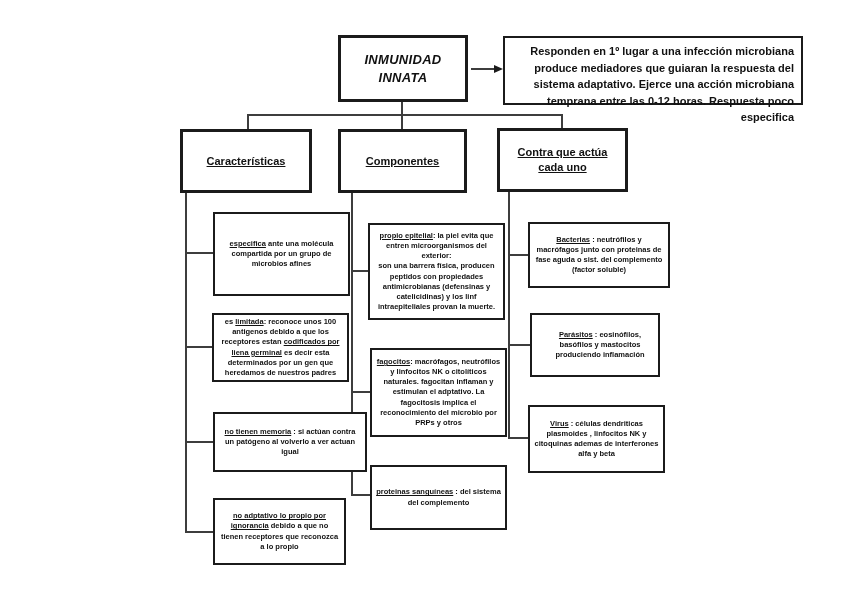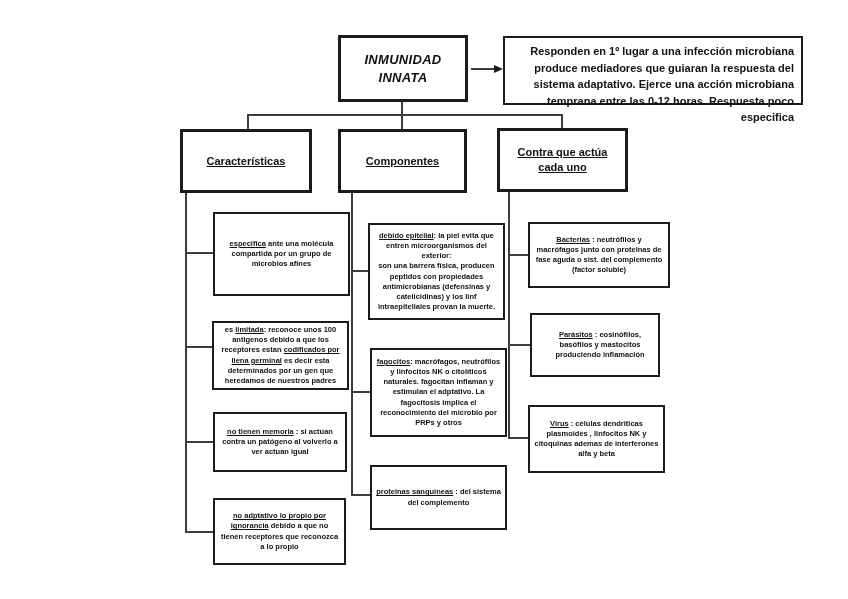--- a/index.html
+++ b/index.html
@@ -68,25 +68,25 @@
   <div class="line" style="left:351px;top:270px;width:17px;height:2px;"></div>
   <div class="line" style="left:351px;top:391px;width:19px;height:2px;"></div>
   <div class="line" style="left:351px;top:494px;width:19px;height:2px;"></div>
 
   <div class="line" style="left:508px;top:192px;width:2px;height:247px;"></div>
   <div class="line" style="left:508px;top:254px;width:20px;height:2px;"></div>
   <div class="line" style="left:508px;top:344px;width:22px;height:2px;"></div>
   <div class="line" style="left:508px;top:437px;width:20px;height:2px;"></div>
 
   <div class="box" style="left:213px;top:212px;width:137px;height:84px;"><span><span class="u">especifica</span><span> ante una molécula compartida por un grupo de microbios afines</span></span></div>
-  <div class="box" style="left:212px;top:313px;width:137px;height:69px;margin-top:8px;"><span><span>es </span><span class="u">limitada</span><span>: reconoce unos 100 antigenos debido a que los receptores estan </span><span class="u">codificados por liena germinal</span><span> es decir esta determinados por un gen que heredamos de nuestros padres</span></span></div>
-  <div class="box" style="left:213px;top:412px;width:134px;height:60px;"><span><span class="u">no tienen memoria</span><span> : si actúan contra un patógeno al volverlo a ver actuan igual</span></span></div>
+  <div class="box" style="left:212px;top:313px;width:137px;height:69px;"><span><span>es </span><span class="u">limitada</span><span>: reconoce unos 100 antigenos debido a que los receptores estan </span><span class="u">codificados por liena germinal</span><span> es decir esta determinados por un gen que heredamos de nuestros padres</span></span></div>
+  <div class="box" style="left:213px;top:412px;width:154px;height:60px;"><span><span class="u">no tienen memoria</span><span> : si actúan contra un patógeno al volverlo a ver actuan igual</span></span></div>
   <div class="box" style="left:213px;top:498px;width:133px;height:67px;"><span><span class="u">no adptativo lo propio por ignorancia</span><span> debido a que no tienen receptores que reconozca a lo propio</span></span></div>
 
-  <div class="box" style="left:368px;top:223px;width:137px;height:97px;"><span><span class="u">debido epitelial</span><span>: la piel evita que entren microorganismos del exterior:
+  <div class="box" style="left:368px;top:223px;width:137px;height:97px;"><span><span class="u">propio epitelial</span><span>: la piel evita que entren microorganismos del exterior:
 son una barrera física, producen peptidos con propiedades antimicrobianas (defensinas y catelicidinas) y los linf intraepiteliales provan la muerte.</span></span></div>
   <div class="box" style="left:370px;top:348px;width:137px;height:89px;"><span><span class="u">fagocitos</span><span>: macrófagos, neutrófilos y linfocitos NK o citolíticos naturales. fagocitan inflaman y estimulan el adptativo. La fagocitosis implica el reconocimiento del microbio por PRPs y otros</span></span></div>
   <div class="box" style="left:370px;top:465px;width:137px;height:65px;"><span><span class="u">proteinas sanguíneas</span><span> : del sistema del complemento</span></span></div>
 
   <div class="box" style="left:528px;top:222px;width:142px;height:66px;"><span><span class="u">Bacterias</span><span> : neutrófilos y macrófagos junto con proteinas de fase aguda o sist. del complemento
 (factor soluble)</span></span></div>
   <div class="box" style="left:530px;top:313px;width:130px;height:64px;padding-left:14px;"><span><span class="u">Parásitos</span><span> : eosinófilos, basófilos y mastocitos produciendo inflamación</span></span></div>
   <div class="box" style="left:528px;top:405px;width:137px;height:68px;"><span><span class="u">Virus</span><span> : células dendriticas plasmoides , linfocitos NK y citoquinas ademas de interferones alfa y beta</span></span></div>
 
 </div>

